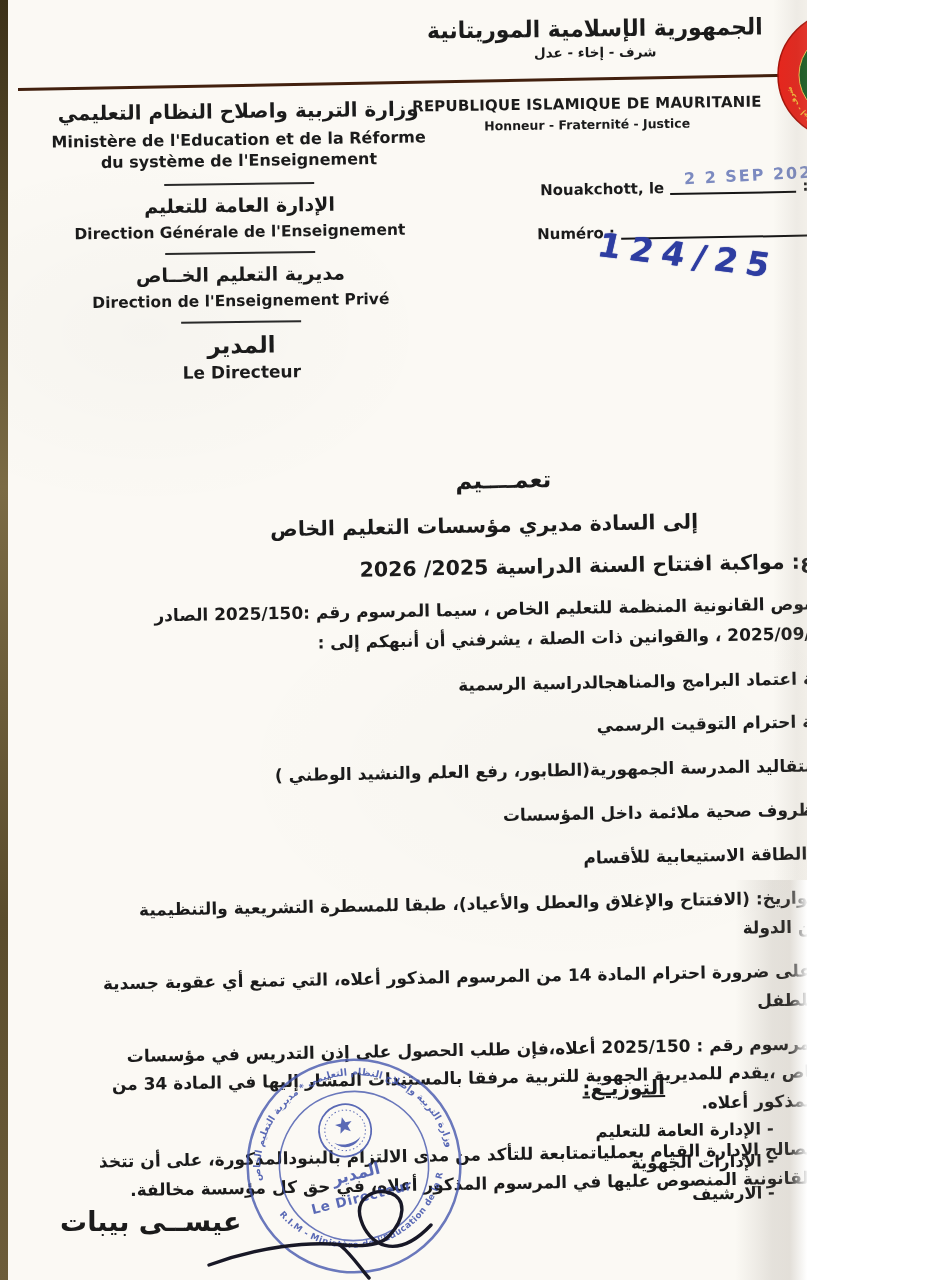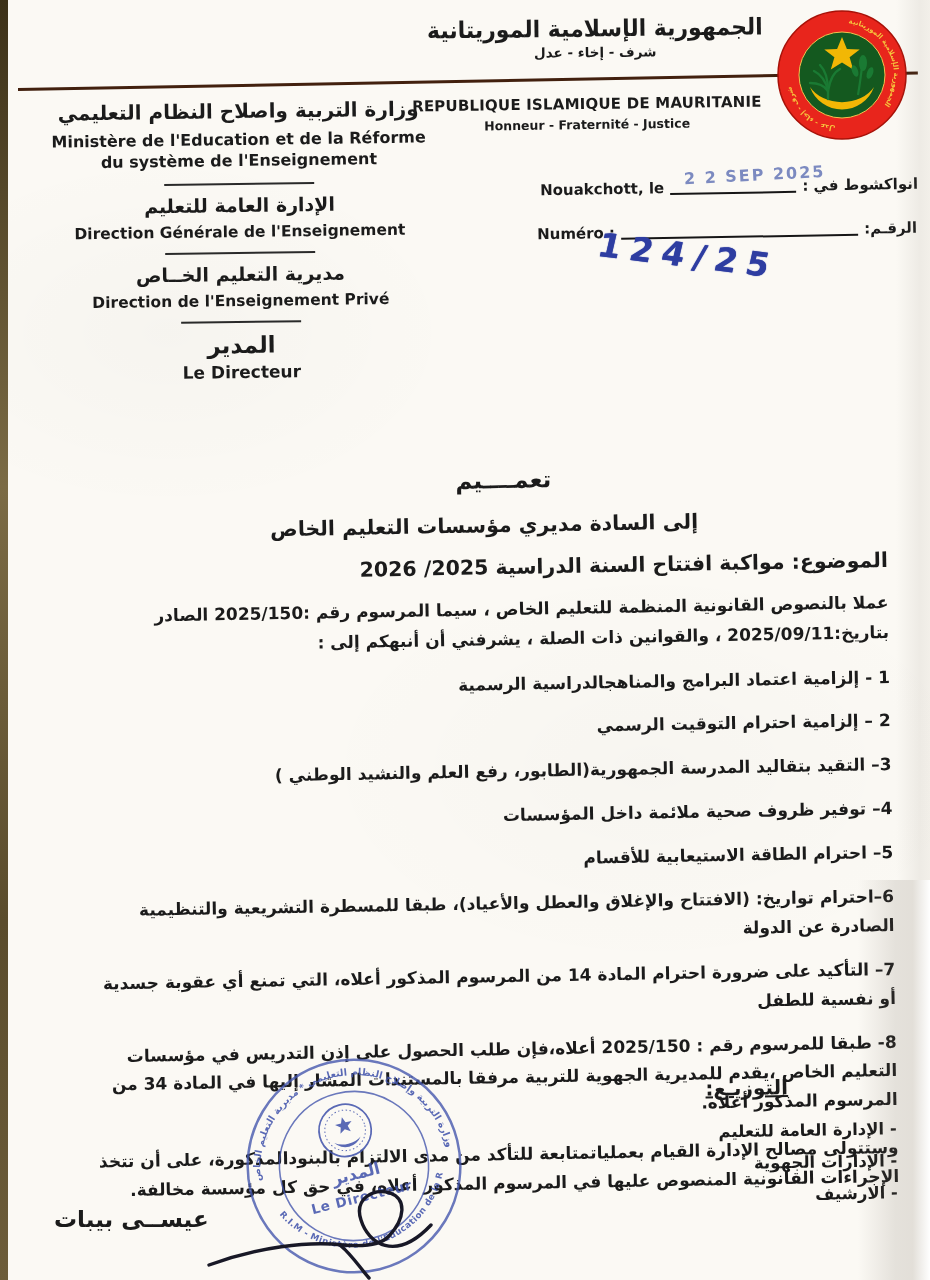--- a/index.html
+++ b/index.html
@@ -1,17 +1,17 @@
 <!DOCTYPE html>
 <html lang="ar"><head>
 <meta charset="utf-8">
 <style>
   html,body{margin:0;padding:0;background:#ffffff;}
   .page{
-    position:relative;width:930px;height:1280px;overflow:hidden;
+    position:relative;width:807px;height:1280px;overflow:hidden;
     font-family:"DejaVu Sans",sans-serif;color:#1b1b1b;
     background:
       radial-gradient(ellipse 420px 260px at 18% 26%, rgba(0,0,0,0.018), transparent 70%),
       radial-gradient(ellipse 500px 300px at 70% 60%, rgba(0,0,0,0.015), transparent 70%),
       #fbf9f4;
   }
   .edge-left{position:absolute;left:0;top:0;width:8px;height:1280px;z-index:9;
     background:linear-gradient(180deg,#3c3118,#7b6b45 38%,#5a4c2c 72%,#6d5d3a 100%);}
   .edge-right{position:absolute;right:0;top:880px;width:72px;height:400px;z-index:8;pointer-events:none;
     background:linear-gradient(to right,rgba(0,0,0,0) 0%,rgba(110,100,88,0.16) 52%,rgba(140,130,118,0.22) 76%,rgba(255,255,255,0.95) 100%);}
@@ -50,21 +50,21 @@
   .heading{font-size:23px;font-weight:700;text-align:center;margin:0 0 0 40px;}
   .addressee{font-size:20.5px;font-weight:700;text-align:center;margin-top:20px;}
   .subject{font-size:20.5px;font-weight:700;margin-top:18px;}
   .intro{font-size:17px;font-weight:700;line-height:1.75;margin-top:16px;}
   .item{font-size:17px;font-weight:700;line-height:1.7;margin-top:15px;}
   .closing{font-size:17px;font-weight:700;line-height:1.7;margin-top:19px;}
   .dist{position:absolute;right:33px;top:1076px;width:320px;direction:rtl;text-align:right;z-index:3;transform:rotate(-1deg);}
   .dist-title{font-size:20px;font-weight:700;text-decoration:underline;margin-left:auto;margin-right:108px;display:inline-block;}
   .dist-items{margin-top:16px;}
   .dist-item{font-size:16.5px;font-weight:700;line-height:1.95;}
-  .sig-name{position:absolute;left:54px;top:1206px;font-size:23px;font-weight:700;direction:rtl;z-index:3;}
+  .sig-name{position:absolute;left:60px;top:1206px;font-size:27px;font-weight:700;direction:rtl;z-index:3;}
   .stamp{position:absolute;left:238px;top:1050px;width:232px;height:232px;z-index:4;transform:rotate(-14deg);opacity:0.88;}
   .squiggle{position:absolute;left:193px;top:1183px;width:266px;height:97px;z-index:6;}
 </style>
 </head>
 <body>
 
 <div class="page">
   <div class="edge-left"></div>
   <div class="edge-right-top"></div>
   <div class="edge-right"></div>

